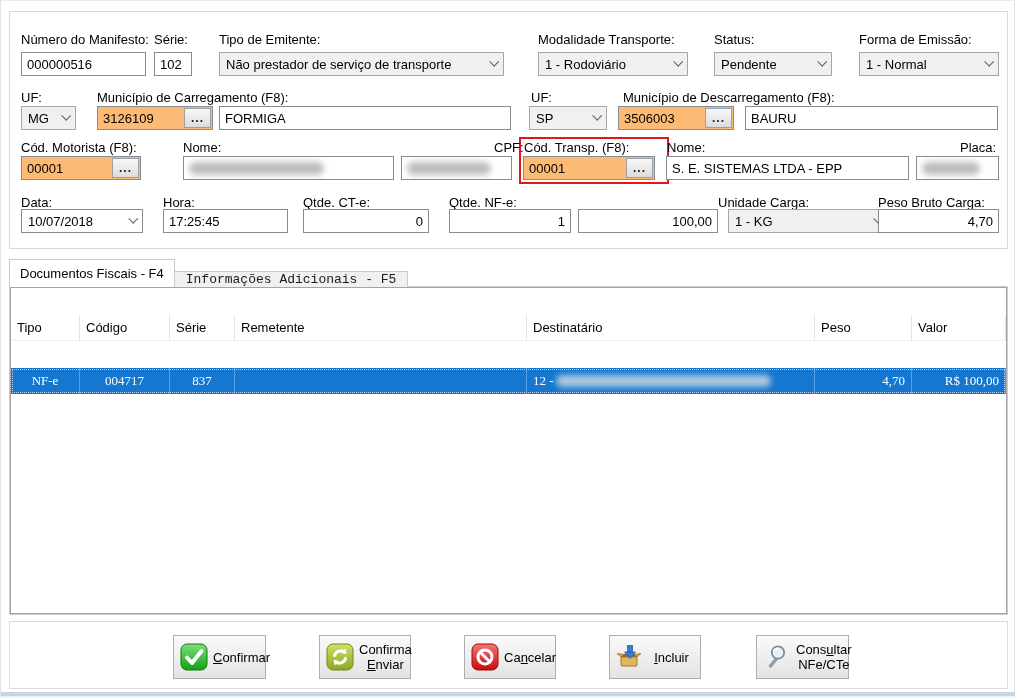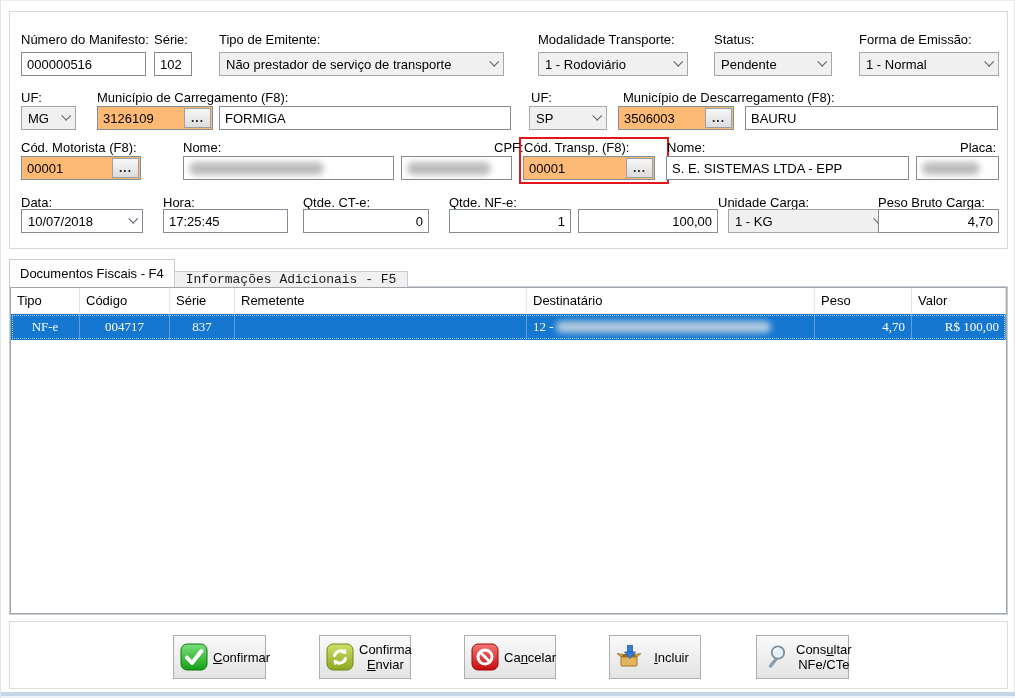--- a/index.html
+++ b/index.html
@@ -16,21 +16,21 @@
   .codefield { position:absolute; height:24px; border:1px solid #848c94; background:#fdba74; display:flex; align-items:stretch; }
   .codefield .cfval { flex:1; display:flex; align-items:center; padding:0 5px; overflow:hidden; }
   .browse { flex:none; width:27px; margin:1px; background:linear-gradient(#f8f8f8,#dcdcdc); border:1px solid #9aa0a6; display:flex; align-items:center; justify-content:center; font-weight:bold; letter-spacing:1px; font-size:12px; line-height:10px; color:#222; }
   .blurblob { display:inline-block; height:13px; border-radius:7px; background:#bcbcbc; filter:blur(3px); }
   .redbox { position:absolute; left:518px; top:136px; width:150px; height:47px; border:2px solid #e3161c; }
   .tabstrip { position:absolute; left:8px; top:258px; display:flex; align-items:flex-end; z-index:3; }
   .tab-active { height:28px; padding:0 10px; background:#fff; border:1px solid #c6cbd0; border-bottom:none; display:flex; align-items:center; }
   .tab-inactive { height:16px; padding:0 11px; background:#f0f0f0; border:1px solid #c6cbd0; border-bottom:none; border-left:none; display:flex; align-items:center; color:#1a1a1a;font-family:Liberation Mono, monospace; }
   .tabpanel { position:absolute; left:8px; top:285px; width:999px; height:329px; border:1px solid #c8cdd2; background:#fff; z-index:1; }
   .grid { position:absolute; left:9px; top:286px; width:997px; height:327px; border:1px solid #a0a6ac; background:#fff; z-index:2; }
-  .gh, .grow { display:grid; grid-template-columns:69px 90px 65px 292px 288px 97px auto; height:26px; }
+  .gh, .grow { display:grid; grid-template-columns:69px 90px 65px 292px 288px 97px auto; height:26px;margin-top:27px; }
   .gh { border-bottom:1px solid #efefef; }
   .gh .hc { display:flex; align-items:center; padding:0 6px; border-right:1px solid #e3e3e3; overflow:hidden; }
   .grow { background:#1577d0; color:#fff; outline:1px dotted #aecdf0; outline-offset:-2px; }
   .grow .c { display:flex; align-items:center; padding:0 6px; border-right:1px solid rgba(255,255,255,0.30); overflow:hidden; white-space:nowrap;font-family:Liberation Serif, serif; }
   .c.center { justify-content:center; }
   .c.right { justify-content:flex-end; }
   .rowblob { display:inline-block; height:12px; width:215px; border-radius:6px; background:#ccd8e2; opacity:.85; filter:blur(3px); margin-left:2px; }
   .botpanel { position:absolute; left:8px; top:620px; width:999px; height:68px; border:1px solid #dcdcdc; background:#fff; }
   .btn { position:absolute; top:634px; height:44px; background:linear-gradient(#fafafa,#e3e3e3); border:1px solid #aeaeae; display:flex; align-items:center; gap:5px; padding:0 6px; font-size:13px; font-family:inherit; color:#000; cursor:default; }
   .btn .btxt { flex:1; text-align:center; line-height:15px; white-space:nowrap; }

